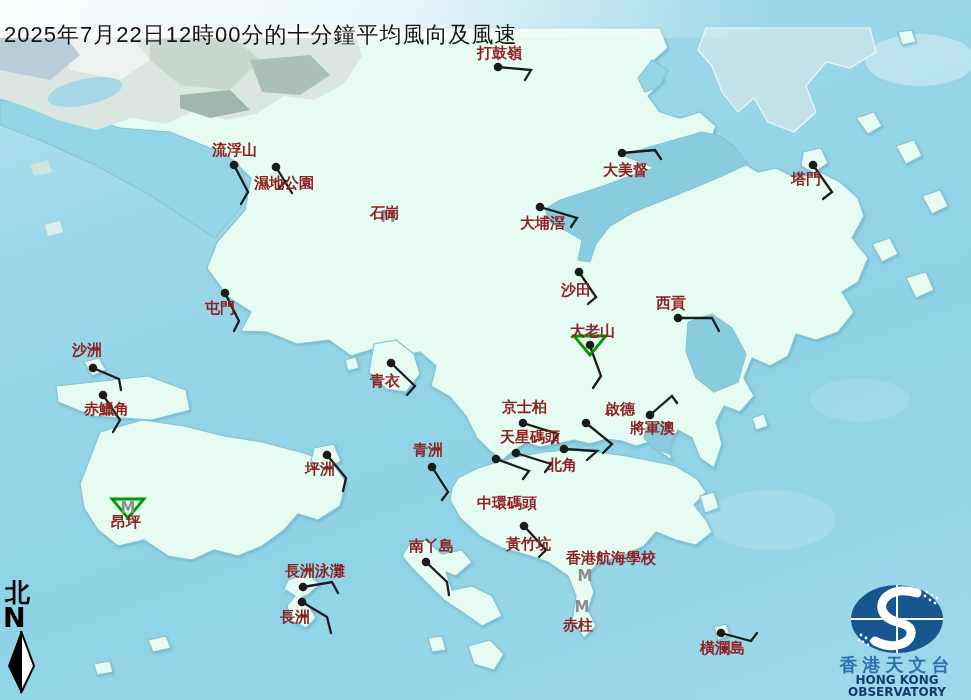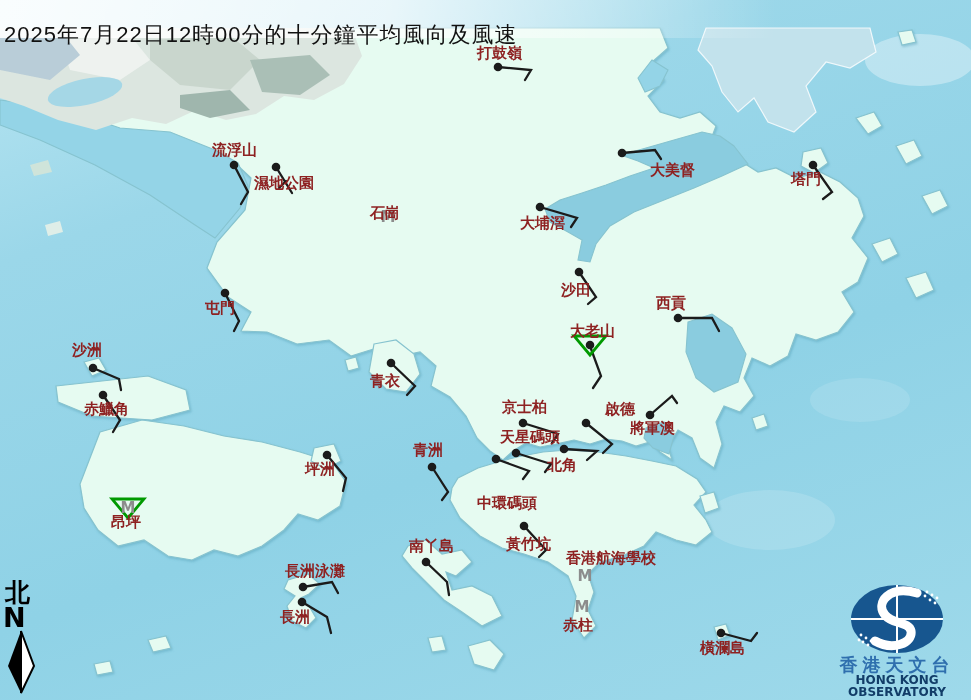--- a/index.html
+++ b/index.html
@@ -159,21 +159,21 @@
   </svg>
 
   <div id="top-haze"></div>
   <div id="page-title">2025年7月22日12時00分的十分鐘平均風向及風速</div>
 
   <div id="labels-layer">
       <div class="station-label" style="left: 477px; top: 46px;">打鼓嶺</div>
       <div class="station-label" style="left: 212px; top: 143px;">流浮山</div>
       <div class="station-label" style="left: 254px; top: 176px;">濕地公園</div>
       <div class="station-label" style="left: 370px; top: 198px; margin-top: 8px;">石崗</div>
-      <div class="station-label" style="left: 603px; top: 163px; margin-left: 47px;">大美督</div>
+      <div class="station-label" style="left: 603px; top: 163px;">大美督</div>
       <div class="station-label" style="left: 791px; top: 172px;">塔門</div>
       <div class="station-label" style="left: 520px; top: 216px;">大埔滘</div>
       <div class="station-label" style="left: 561px; top: 283px;">沙田</div>
       <div class="station-label" style="left: 656px; top: 296px;">西貢</div>
       <div class="station-label" style="left: 570px; top: 324px;">大老山</div>
       <div class="station-label" style="left: 502px; top: 400px;">京士柏</div>
       <div class="station-label" style="left: 605px; top: 402px;">啟德</div>
       <div class="station-label" style="left: 630px; top: 421px;">將軍澳</div>
       <div class="station-label" style="left: 500px; top: 430px;">天星碼頭</div>
       <div class="station-label" style="left: 547px; top: 458px;">北角</div>

